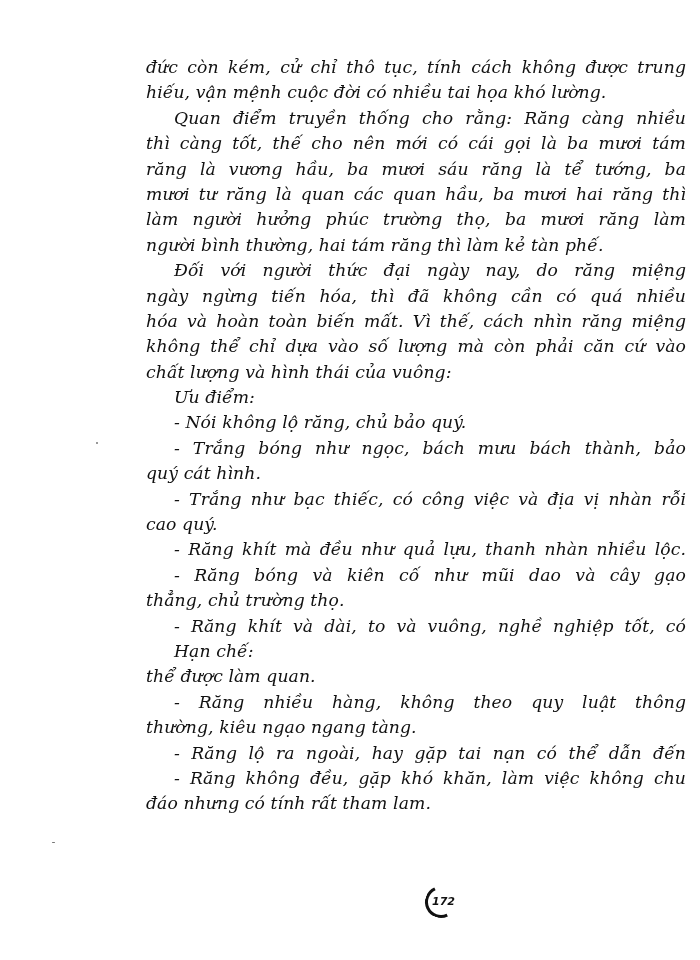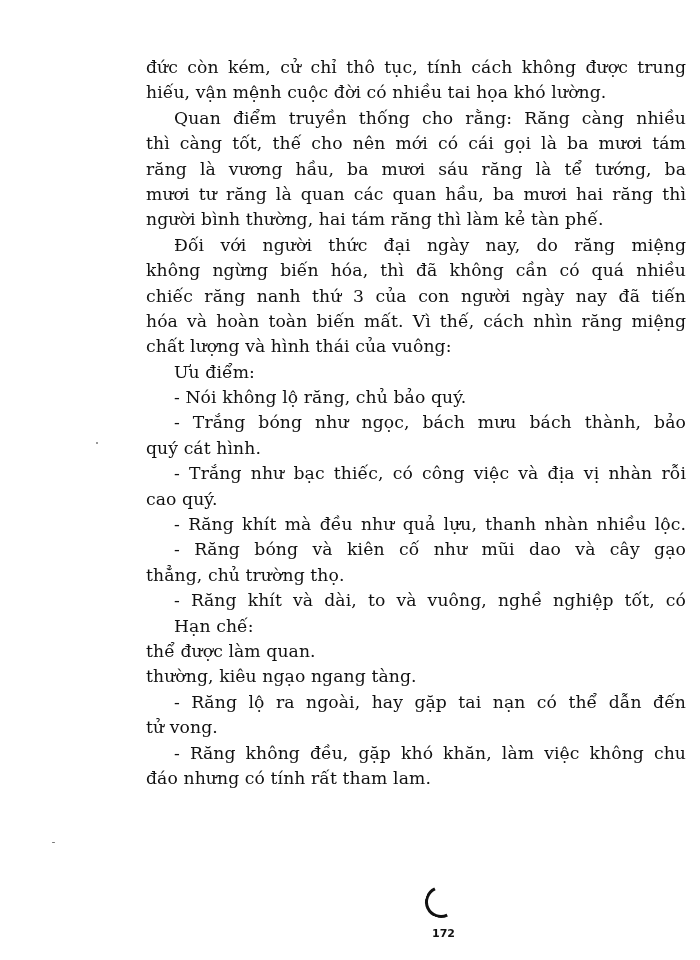--- a/index.html
+++ b/index.html
@@ -1,21 +1,21 @@
 <!DOCTYPE html>
 <html><head>
 <meta charset="utf-8">
 <style>
   html, body { margin: 0; padding: 0; }
   body {
     width: 700px; height: 960px; background: #ffffff; position: relative; overflow: hidden;
     font-family: "DejaVu Serif", "Liberation Serif", serif;
     color: #111111;
   }
-  .page { position: absolute; left: 0; top: 0; width: 700px; height: 960px; }
+  .page { position: absolute; left: 0; top: 0; width: 700px; height: 960px; font-style: italic; }
   .textblock {
     position: absolute; left: 146px; top: 55px; width: 540px;
   }
   .line {
     height: 25.4px; line-height: 25.4px; font-size: 17.2px;
     white-space: nowrap; text-align: justify; text-align-last: justify;
     letter-spacing: 0.1px;
   }
   .line.last { text-align-last: left; }
   .line.indent { padding-left: 28px; }
@@ -26,55 +26,56 @@
   .pagenum .arc {
     position: absolute; left: 0; top: 0; width: 32px; height: 32px;
     border-radius: 50%;
     border: 3px solid #111;
     border-right-color: transparent; border-top-color: transparent;
     transform: rotate(20deg);
     box-sizing: border-box;
   }
   .pagenum .num {
     position: absolute; left: 7px; top: 9px; font-family: "DejaVu Sans", "Liberation Sans", sans-serif;
-    font-size: 11px; font-weight: bold; letter-spacing: 0px; color: #111; margin-top: 32px;
+    font-size: 11px; font-weight: bold; letter-spacing: 0px; color: #111;
   }
 </style>
 </head>
 <body>
 
 <div class="page">
   <div class="textblock">
     <div class="line">đức còn kém, cử chỉ thô tục, tính cách không được trung</div>
     <div class="line last">hiếu, vận mệnh cuộc đời có nhiều tai họa khó lường.</div>
     <div class="line indent">Quan điểm truyền thống cho rằng: Răng càng nhiều</div>
     <div class="line">thì càng tốt, thế cho nên mới có cái gọi là ba mươi tám</div>
     <div class="line">răng là vương hầu, ba mươi sáu răng là tể tướng, ba</div>
     <div class="line">mươi tư răng là quan các quan hầu, ba mươi hai răng thì</div>
+    <div class="line">làm người hưởng phúc trường thọ, ba mươi răng làm</div>
     <div class="line last">người bình thường, hai tám răng thì làm kẻ tàn phế.</div>
     <div class="line indent">Đối với người thức đại ngày nay, do răng miệng</div>
-    <div class="line">không ngừng biến hóa, thì đã không cần có quá nhiều</div>
-    <div class="line">chiếc răng nanh thứ 3 của con người ngày nay đã tiến</div>
+    <div class="line">ngày ngừng tiến hóa, thì đã không cần có quá nhiều</div>
     <div class="line">hóa và hoàn toàn biến mất. Vì thế, cách nhìn răng miệng</div>
+    <div class="line">không thể chỉ dựa vào số lượng mà còn phải căn cứ vào</div>
     <div class="line last">chất lượng và hình thái của vuông:</div>
     <div class="line indent last">Ưu điểm:</div>
     <div class="line indent last">- Nói không lộ răng, chủ bảo quý.</div>
     <div class="line indent">- Trắng bóng như ngọc, bách mưu bách thành, bảo</div>
     <div class="line last">quý cát hình.</div>
     <div class="line indent">- Trắng như bạc thiếc, có công việc và địa vị nhàn rỗi</div>
     <div class="line last">cao quý.</div>
     <div class="line indent">- Răng khít mà đều như quả lựu, thanh nhàn nhiều lộc.</div>
     <div class="line indent">- Răng bóng và kiên cố như mũi dao và cây gạo</div>
     <div class="line last">thẳng, chủ trường thọ.</div>
     <div class="line indent">- Răng khít và dài, to và vuông, nghề nghiệp tốt, có</div>
     <div class="line indent last">Hạn chế:</div>
     <div class="line last">thể được làm quan.</div>
+    <div class="line indent">- Răng nhiều hàng, không theo quy luật thông</div>
     <div class="line last">thường, kiêu ngạo ngang tàng.</div>
     <div class="line indent">- Răng lộ ra ngoài, hay gặp tai nạn có thể dẫn đến</div>
-    <div class="line last">tử vong.</div>
     <div class="line indent">- Răng không đều, gặp khó khăn, làm việc không chu</div>
     <div class="line last">đáo nhưng có tính rất tham lam.</div>
   </div>
 
   <div class="speck" style="left:96px; top:442px;"></div>
   <div class="speck" style="left:52px; top:842px; width:3px; height:1px;"></div>
 
   <div class="pagenum">
     <div class="arc"></div>
     <span class="num">172</span>

